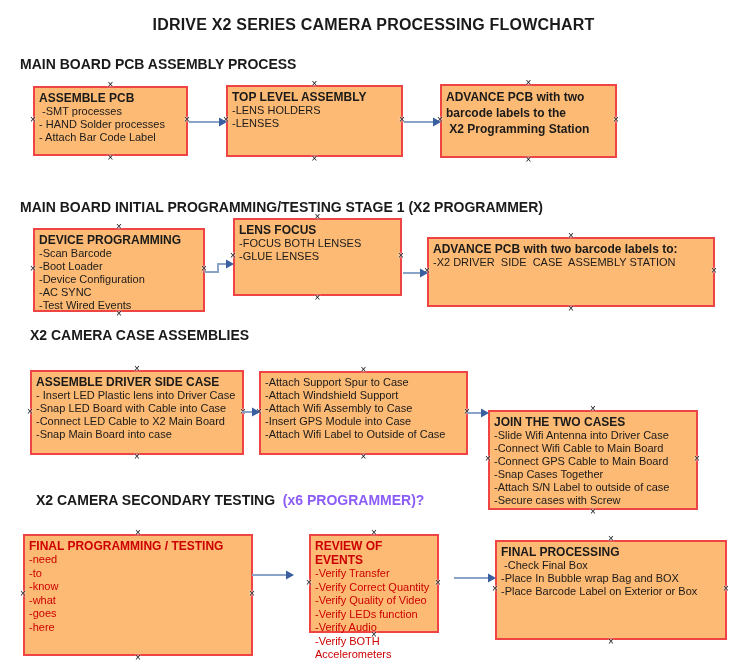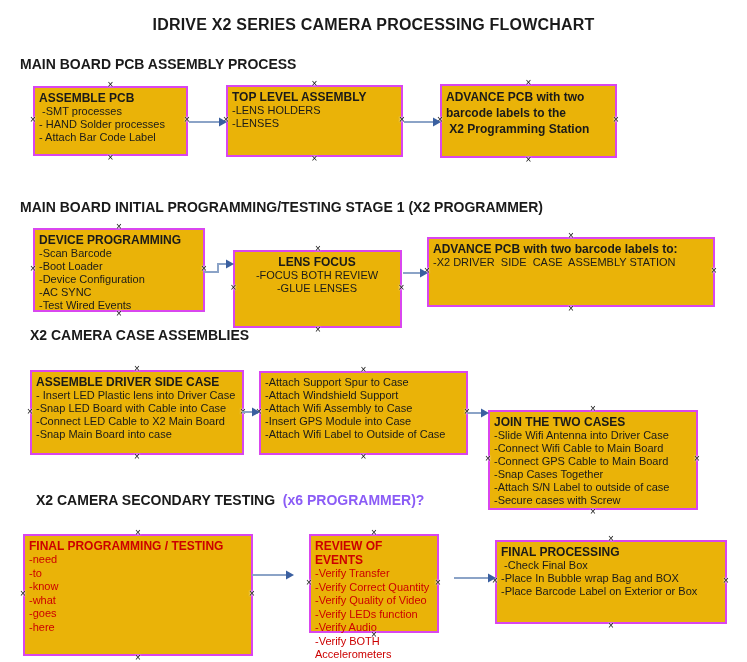--- a/index.html
+++ b/index.html
@@ -1,21 +1,21 @@
 <!DOCTYPE html>
 <html><head>
 <meta charset="utf-8">
 <style>
   html,body{margin:0;padding:0;background:#ffffff;}
   body{width:747px;height:662px;font-family:"Liberation Sans",sans-serif;color:#1a1a1a;}
   .canvas{position:relative;width:747px;height:662px;background:#fff;overflow:hidden;}
   .doc-title{position:absolute;left:0;right:0;top:16px;text-align:center;font-size:16px;font-weight:bold;letter-spacing:.2px;}
   .sec-head{position:absolute;font-size:14px;font-weight:bold;white-space:pre;}
   .sec-head .red{color:#8b5cf6;}
-  .bx{position:absolute;background:#eab308;border:2px solid #d946ef;padding:3px 5px 0 4px;box-sizing:border-box;overflow:visible;}
+  .bx{position:absolute;background:#fdba74;border:2px solid #ef4444;padding:3px 5px 0 4px;box-sizing:border-box;overflow:visible;}
   .bx-title{font-size:12px;font-weight:bold;line-height:14px;white-space:pre-wrap;}
   .bx-item{font-size:11px;line-height:13px;white-space:pre-wrap;}
   .bx.red .bx-title,.bx.red .bx-item{color:#cc0000;}
   .bx.red .bx-item{line-height:13.5px;}
   
   .h{position:absolute;width:7px;height:7px;font-size:10px;line-height:7px;color:#111;text-shadow:0 0 2px #fff,0 0 2px #fff;pointer-events:none;}
   .h::before{content:"\00d7";}
   .ht{top:-7px;left:50%;margin-left:-3px;}
   .hb{bottom:-7px;left:50%;margin-left:-3px;}
   .hl{left:-5px;top:50%;margin-top:-5px;}
@@ -73,27 +73,27 @@
       <span class="h hl"></span>
       <span class="h hr"></span>
     <div class="bx-title">DEVICE PROGRAMMING</div>
     <div class="bx-item">-Scan Barcode</div>
     <div class="bx-item">-Boot Loader</div>
     <div class="bx-item">-Device Configuration</div>
     <div class="bx-item">-AC SYNC</div>
     <div class="bx-item">-Test Wired Events</div>
   </div>
 
-  <div class="bx" style="left:233px;top:250px;width:169px;height:78px;text-align:center;">
+  <div class="bx" style="left:233px;top:218px;width:169px;height:78px;">
     <span class="h ht"></span>
       <span class="h hb"></span>
       <span class="h hl"></span>
       <span class="h hr"></span>
     <div class="bx-title">LENS FOCUS</div>
-    <div class="bx-item">-FOCUS BOTH REVIEW</div>
+    <div class="bx-item">-FOCUS BOTH LENSES</div>
     <div class="bx-item">-GLUE LENSES</div>
   </div>
 
   <div class="bx" style="left:427px;top:237px;width:288px;height:70px;">
     <span class="h ht"></span>
       <span class="h hb"></span>
       <span class="h hl"></span>
       <span class="h hr"></span>
     <div class="bx-title">ADVANCE PCB with two barcode labels to:</div>
     <div class="bx-item">-X2 DRIVER  SIDE  CASE  ASSEMBLY STATION</div>
@@ -159,21 +159,21 @@
     <div class="bx-title">REVIEW OF EVENTS</div>
     <div class="bx-item">-Verify Transfer</div>
     <div class="bx-item">-Verify Correct Quantity</div>
     <div class="bx-item">-Verify Quality of Video</div>
     <div class="bx-item">-Verify LEDs function</div>
     <div class="bx-item">-Verify Audio</div>
     <div class="bx-item">-Verify BOTH Accelerometers</div>
     <div class="bx-item">-Test of accessory ports?</div>
   </div>
 
-  <div class="bx" style="left:495px;top:540px;width:232px;height:84px;">
+  <div class="bx" style="left:495px;top:540px;width:232px;height:100px;">
     <span class="h ht"></span>
       <span class="h hb"></span>
       <span class="h hl"></span>
       <span class="h hr"></span>
     <div class="bx-title">FINAL PROCESSING</div>
     <div class="bx-item"> -Check Final Box</div>
     <div class="bx-item">-Place In Bubble wrap Bag and BOX</div>
     <div class="bx-item">-Place Barcode Label on Exterior or Box</div>
   </div>
 

